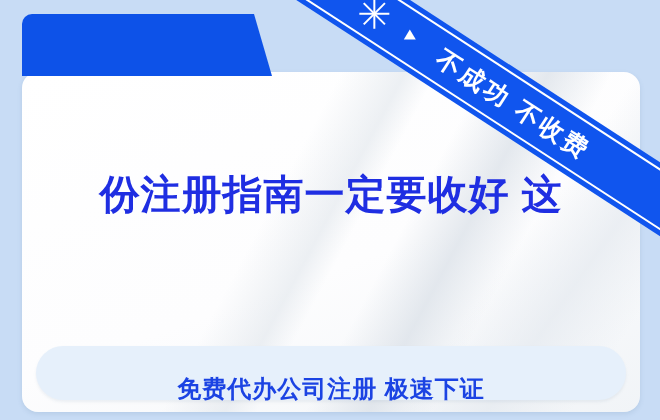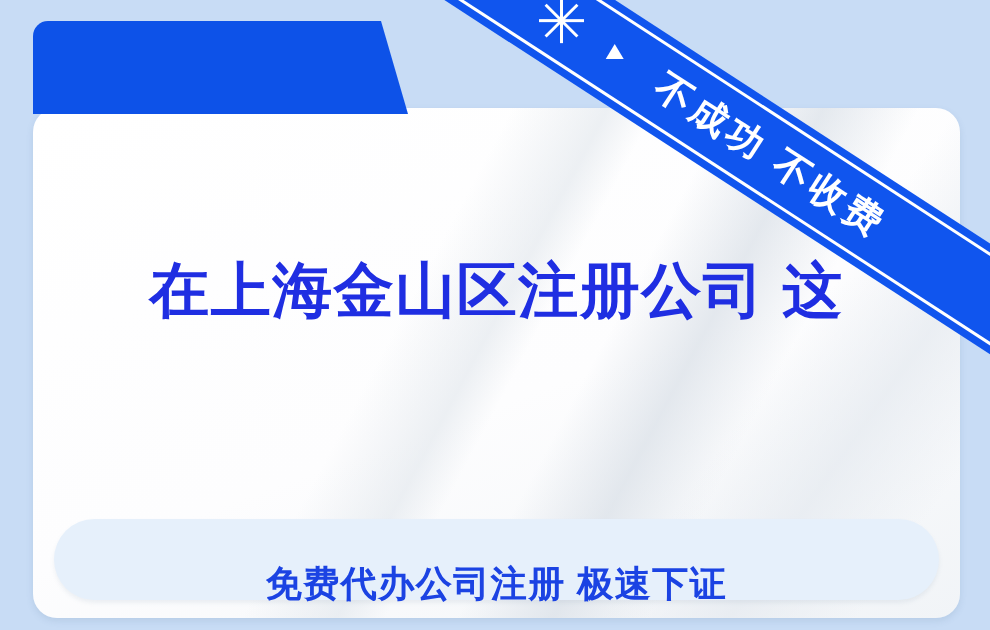--- a/index.html
+++ b/index.html
@@ -189,21 +189,21 @@
 <body>
 
 <div id="banner">
 
   <div id="brand-tab"></div>
   <div id="brand-tab-label">上海壹隆</div>
 
   <div id="main-card">
 
     <div id="title-block">
-      <div class="title-line">在上海金山区注册公司 这</div>
+      <div class="title-line">份注册指南一定要收好 这</div>
     </div>
 
     <div id="cta-pill">
       <span id="cta-pill-label">免费代办公司注册 极速下证</span>
     </div>
 
   </div>
 
   <div id="ribbon">
     <div class="ribbon-rule" id="ribbon-rule-top"></div>

